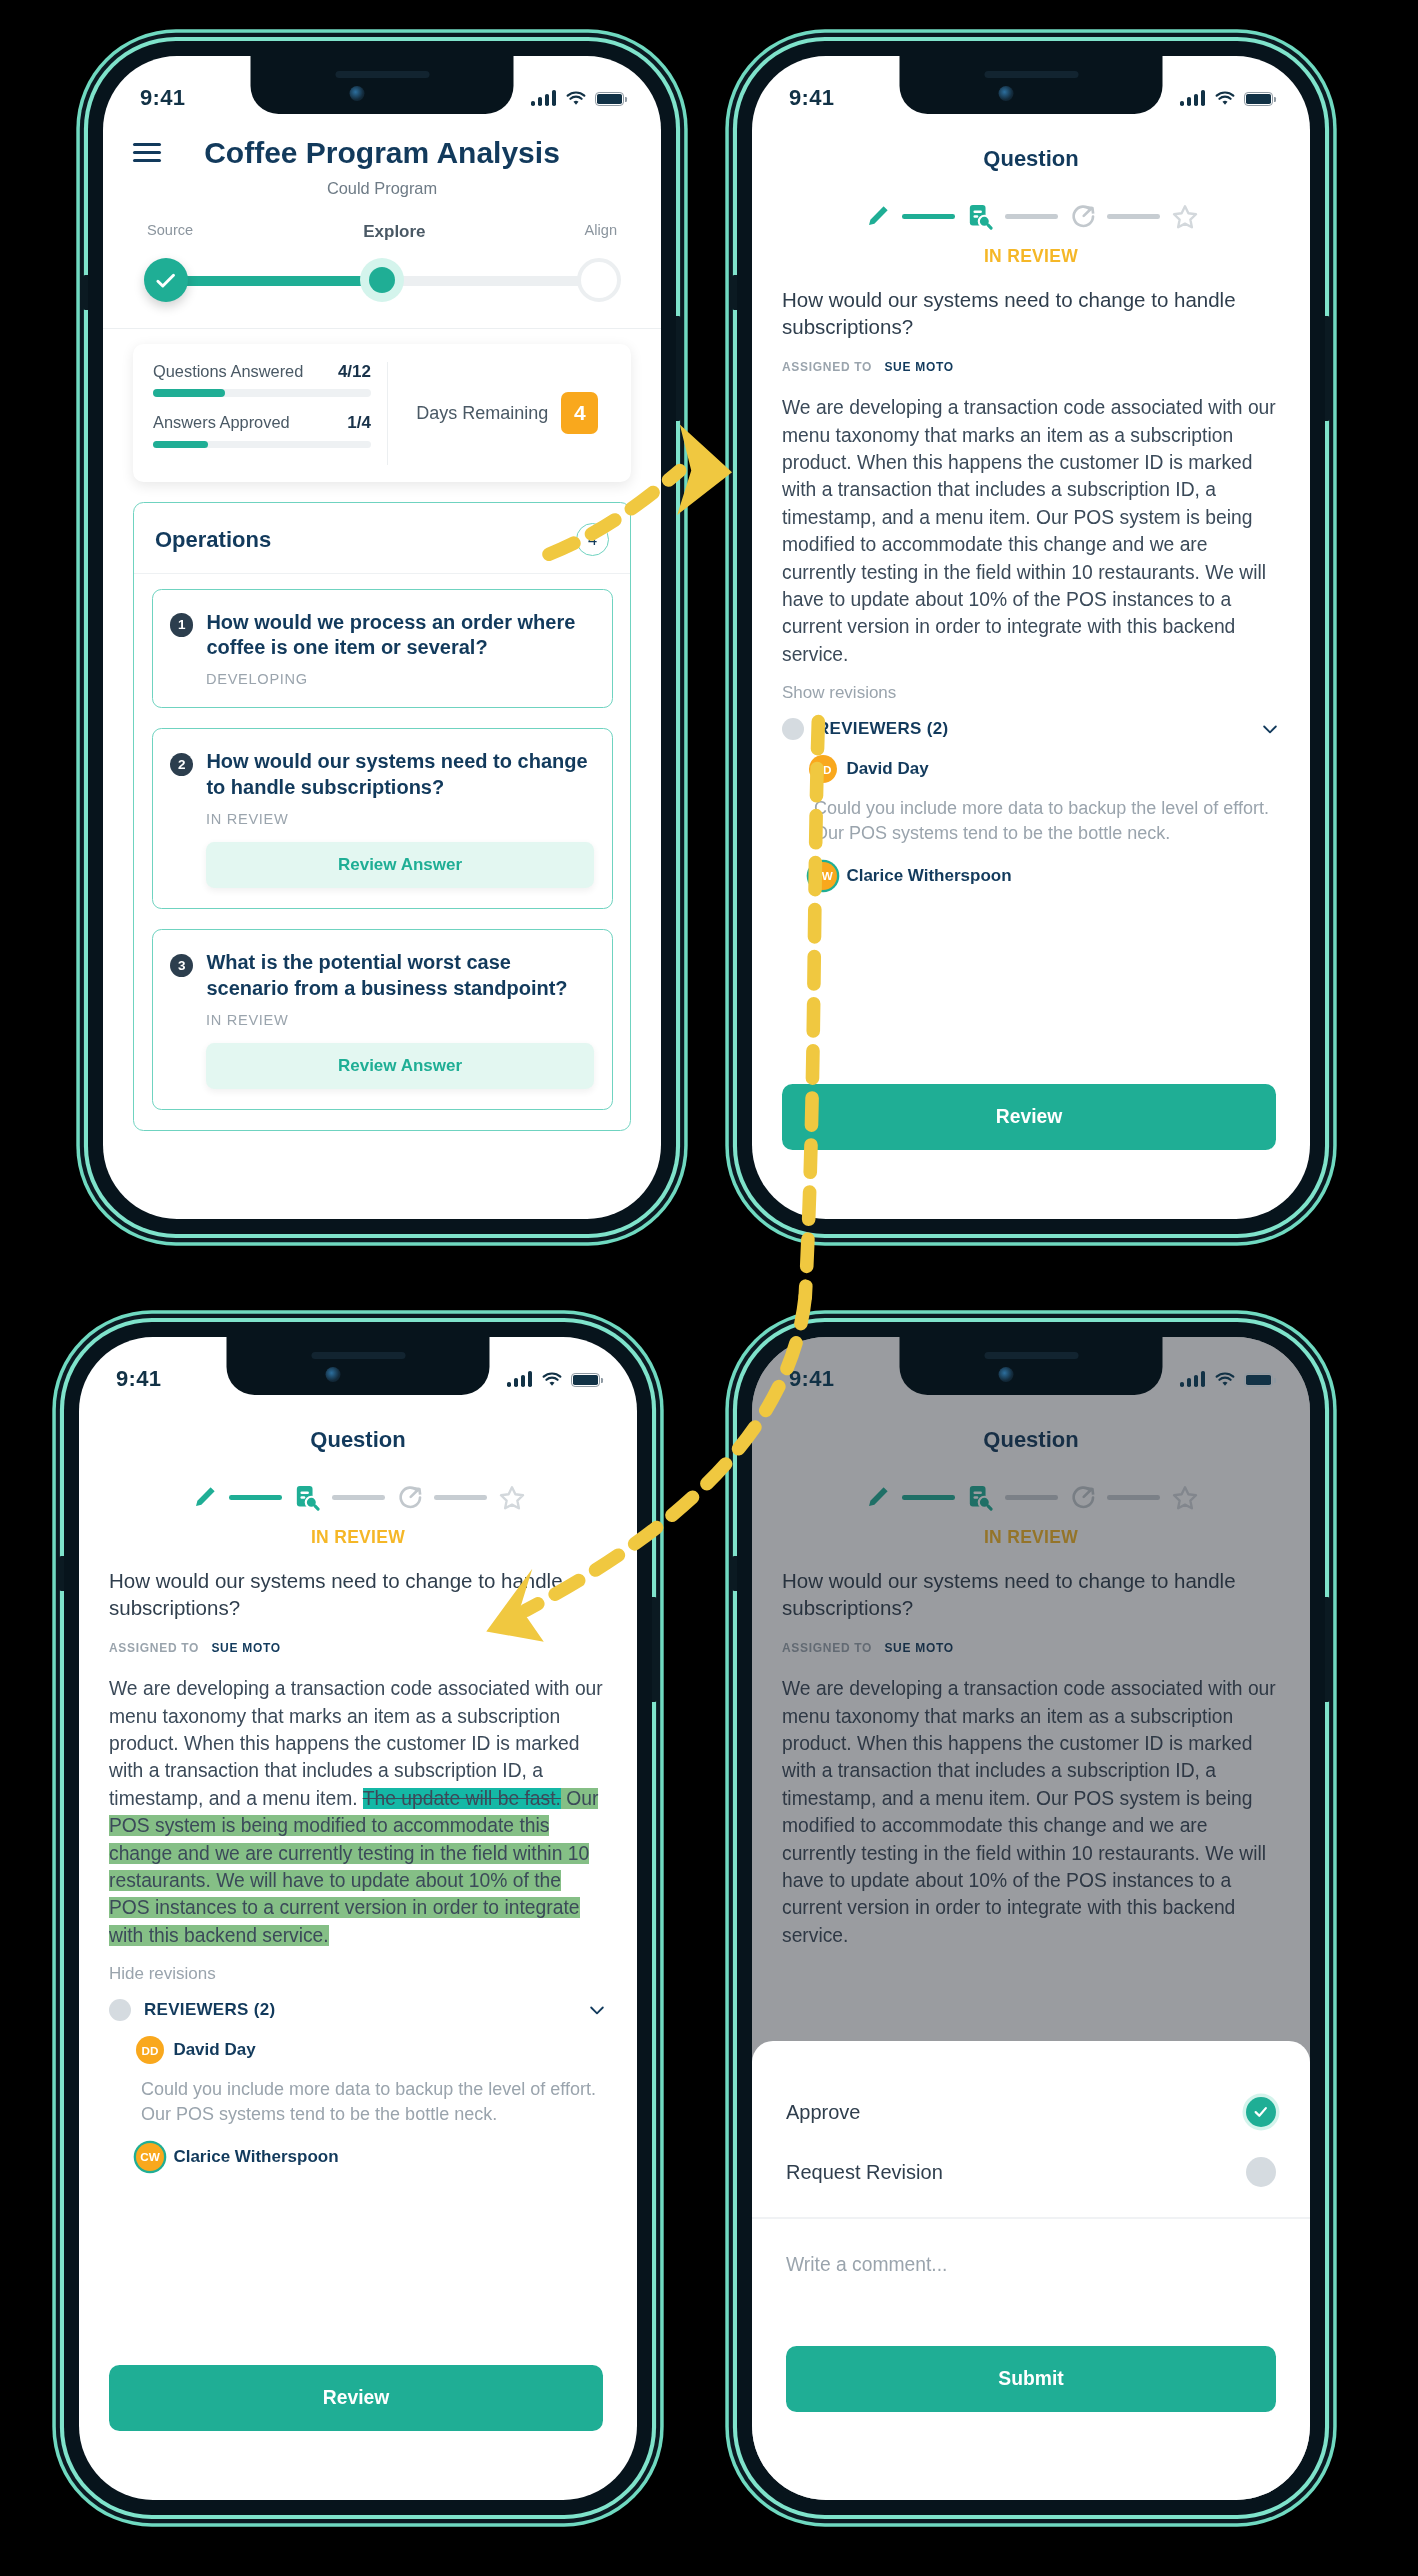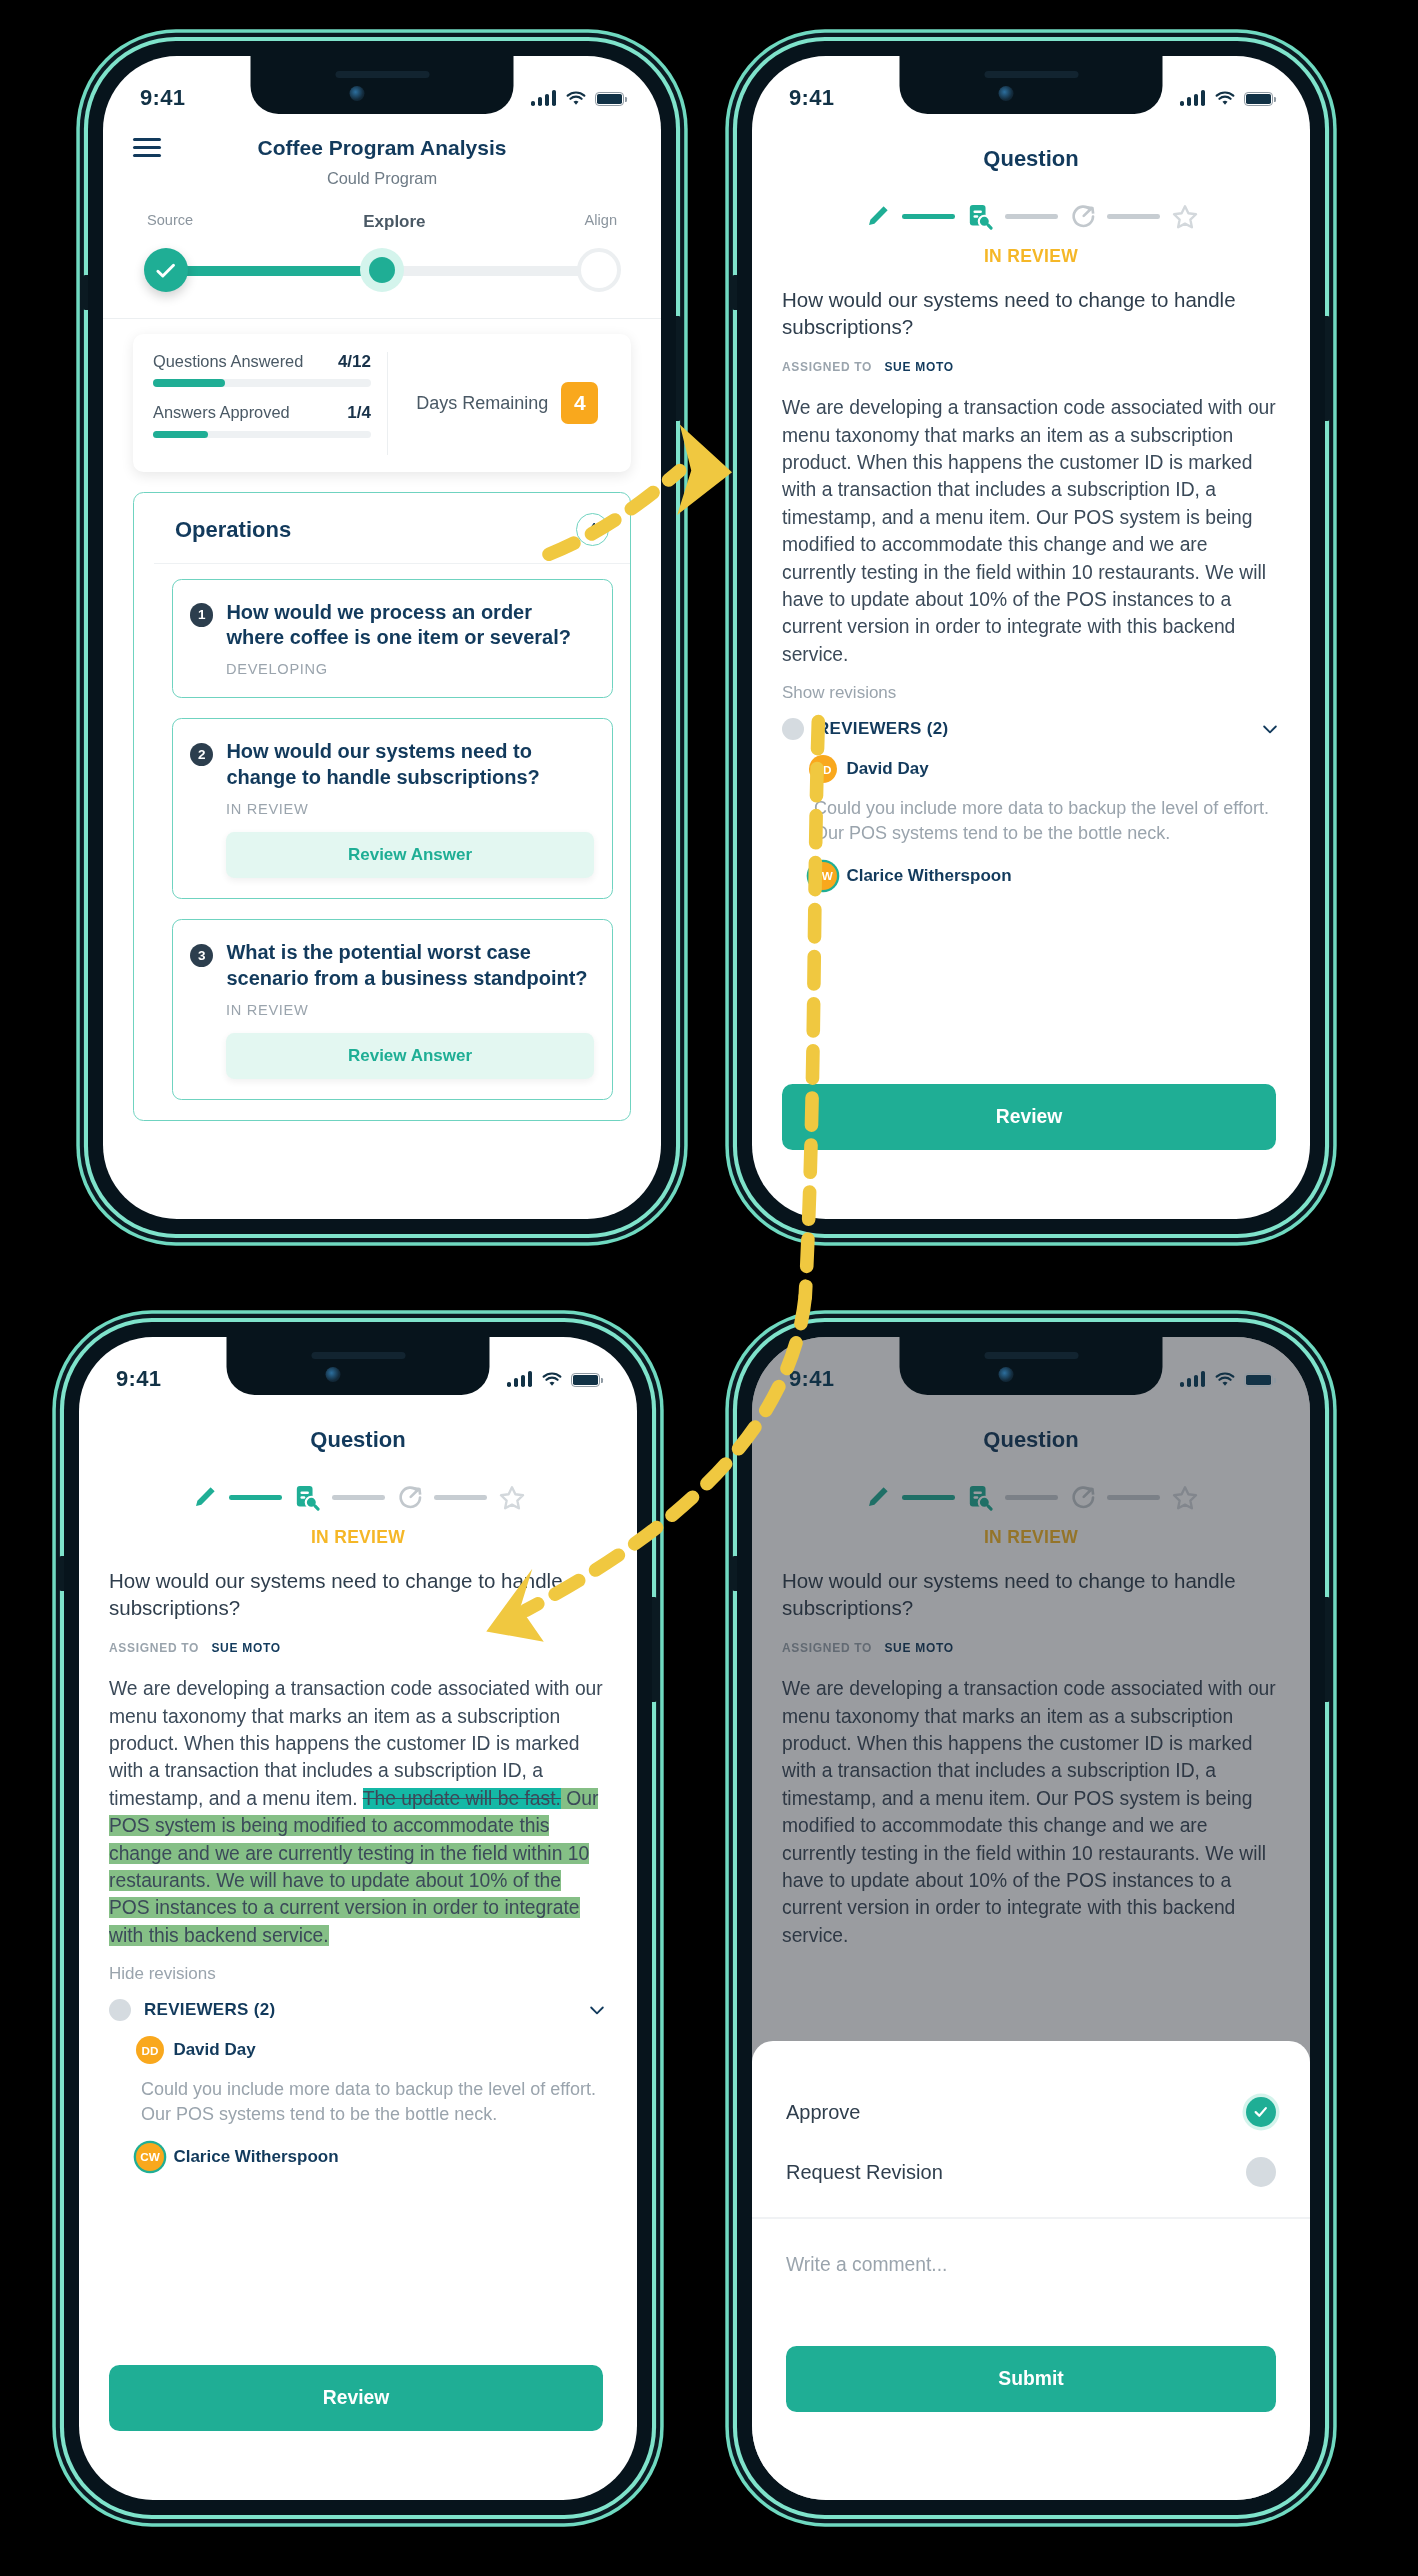--- a/index.html
+++ b/index.html
@@ -64,21 +64,21 @@
     width: 29px; height: 14.6px; border: 1.8px solid #8f9aa3; border-radius: 4.1px;
     padding: 1.2px; position: relative;
   }
   .batt span { display:block; width:100%; height:100%; background:#123246; border-radius:1.8px; }
   .batt::after { content:""; position:absolute; right:-4.1px; top:4.1px; width:2.3px; height:5.3px;
     background:#8f9aa3; border-radius:0 1.2px 1.2px 0; }
 
   
   .content { position: absolute; top: 62px; left: 0; right: 0; bottom: 0; padding: 0 30px; }
 
-  .nav-title { text-align: center; font-size: 21px; font-weight: 700; color: #123a5c; }
+  .nav-title { text-align: center; font-size: 30px; font-weight: 700; color: #123a5c; }
   .nav-row { display: flex; align-items: center; padding: 17.5px 0 0 0; position: relative; }
   .hamburger { width: 28px; display: flex; flex-direction: column; gap: 5.3px; cursor: pointer; }
   .hamburger i { display: block; height: 2.9px; background: #123a5c; border-radius: 1.8px; }
   .nav-row .nav-title { flex: 1; margin-left: -28px; }
 
   .subtitle { text-align: center; font-size: 16.4px; color: #6e7b86; margin-top: 9.4px; }
 
   
   .stepper { position: relative; margin: 24.6px 10.5px 0 10.5px; height: 88px; }
   .step-labels { display: flex; justify-content: space-between; padding: 0 3.5px; }
@@ -111,21 +111,21 @@
   .bar i { position:absolute; left:0; top:0; bottom:0; background:#1fae95; border-radius:4.1px; }
   .stats-right { flex: 1; border-left: 1.2px solid #eceff1; display: flex;
     align-items: center; justify-content: center; gap: 13px; padding-left: 15px; }
   .days-label { font-size: 18px; color: #4a5965; }
   .days-badge { width: 37px; height: 42px; background: #f9a81d; border-radius: 7px;
     display:flex; align-items:center; justify-content:center;
     color:#fff; font-size:21px; font-weight:700; }
 
   
   .ops-card { margin-top: 20px; border: 1.8px solid #6fd3c0; border-radius: 10.5px;
-    background: #fff; overflow: hidden; padding-left: 20px; }
+    background: #fff; overflow: hidden; }
   .ops-head { display:flex; align-items:center; justify-content:space-between;
     padding: 20px 21px 16.4px 21px; border-bottom: 1.2px solid #eef1f3; }
   .ops-title { font-size: 22px; font-weight: 700; color: #123a5c; }
   .ops-count { width: 33px; height: 33px; border-radius: 50%; border: 1.8px solid #6fd3c0;
     display:flex; align-items:center; justify-content:center; font-size:16.4px; color:#123a5c; }
   .q-list { padding: 15px 17.5px 0 17.5px; }
   .q-card { border: 1.8px solid #6fd3c0; border-radius: 9.4px; padding: 20px 17.5px 20px 17.5px;
     margin-bottom: 20px; background:#fff; }
   .q-top { display:flex; gap: 13px; }
   .q-num { flex: 0 0 auto; width: 23.4px; height: 23.4px; border-radius: 50%; background: #2c3e4e;

